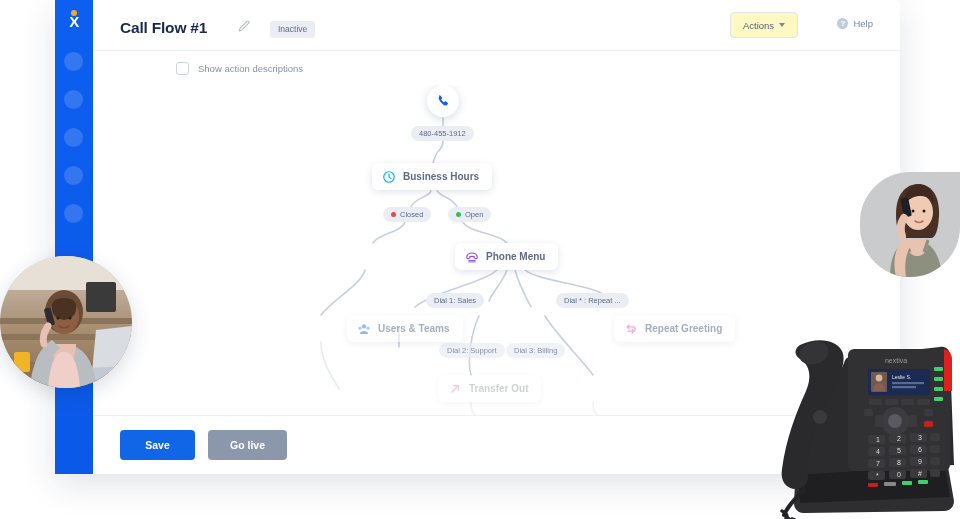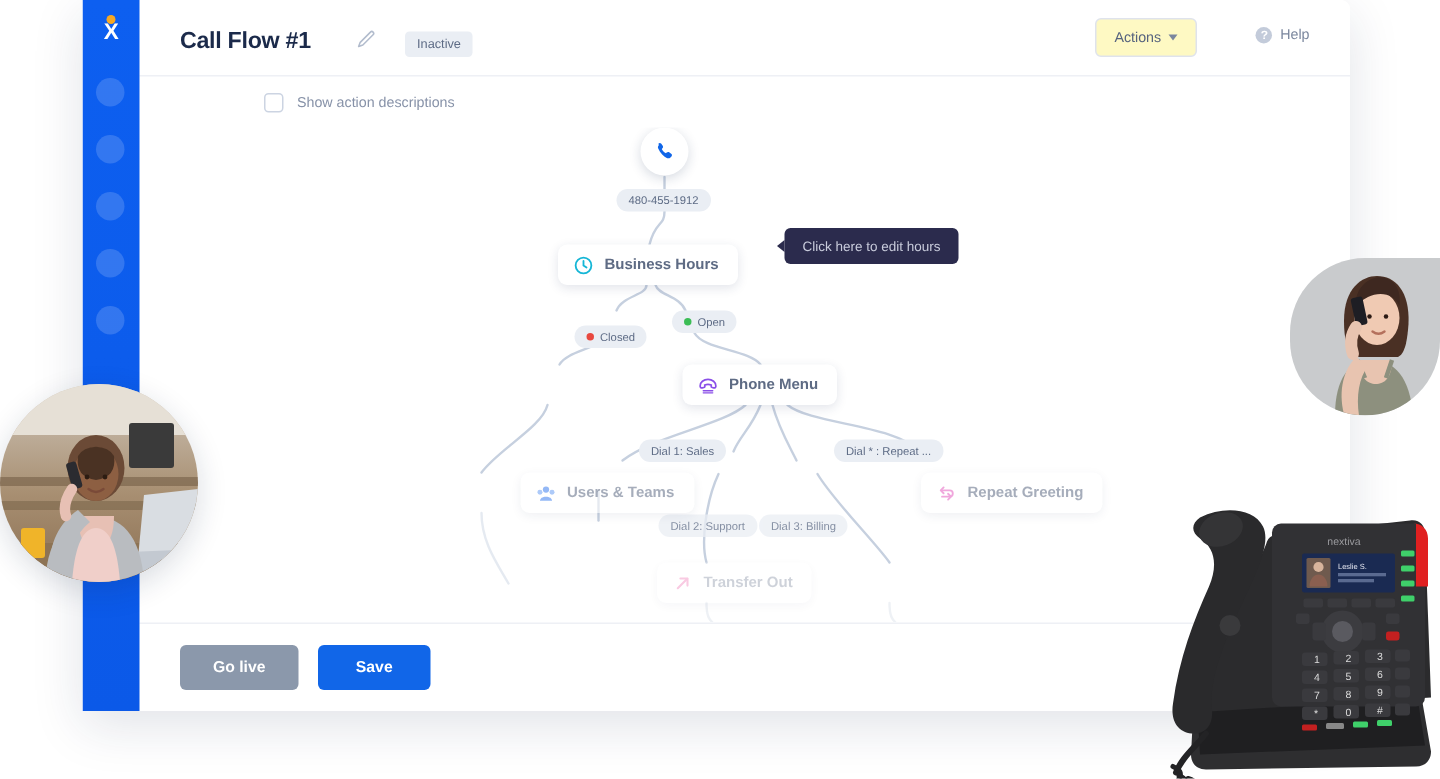--- a/index.html
+++ b/index.html
@@ -384,25 +384,22 @@
     </div>
 
     <div class="node" style="left:279px; top:78px;">
       <svg class="ico" viewBox="0 0 16 16">
         <circle cx="8" cy="8" r="6" fill="none" stroke="#15b6d6" stroke-width="1.4"></circle>
         <path d="M8 4.6V8l2.3 1.6" fill="none" stroke="#15b6d6" stroke-width="1.4" stroke-linecap="round"></path>
       </svg>
       <span>Business Hours</span>
     </div>
 
-    <div id="tooltip-edit-hours">
-      <span>Click here to edit hours</span>
-    </div>
-
-    <div class="pill" style="left:290px; top:122px;margin-top:10px;">
+
+    <div class="pill" style="left:290px; top:122px;">
       <span class="dot" style="background:#e8483f"></span>
       <span>Closed</span>
     </div>
     <div class="pill" style="left:355px; top:122px;">
       <span class="dot" style="background:#3bbd55"></span>
       <span>Open</span>
     </div>
 
 
     <div class="node" style="left:362px; top:158px;">
@@ -450,22 +447,22 @@
       <svg class="ico" viewBox="0 0 16 16">
         <path d="M4.4 11.6 11.6 4.4" stroke="#ea4f9e" stroke-width="1.6" stroke-linecap="round"></path>
         <path d="M6.4 4.2h5.4v5.4" fill="none" stroke="#ea4f9e" stroke-width="1.6" stroke-linecap="round" stroke-linejoin="round"></path>
       </svg>
       <span>Transfer Out</span>
     </div>
 
   </div>
 
   <div id="footer">
+    <button id="save-button">Save</button>
     <button id="golive-button">Go live</button>
-    <button id="save-button">Save</button>
   </div>
 </div>
 
 <div id="photo-agent-left">
   <svg width="132" height="132" viewBox="0 0 132 132">
     <defs>
       <linearGradient id="roomL" x1="0" y1="0" x2="0" y2="1">
         <stop offset="0" stop-color="#cfc6ba"></stop>
           <stop offset=".55" stop-color="#a88f72"></stop>
           <stop offset="1" stop-color="#8a6f52"></stop>

